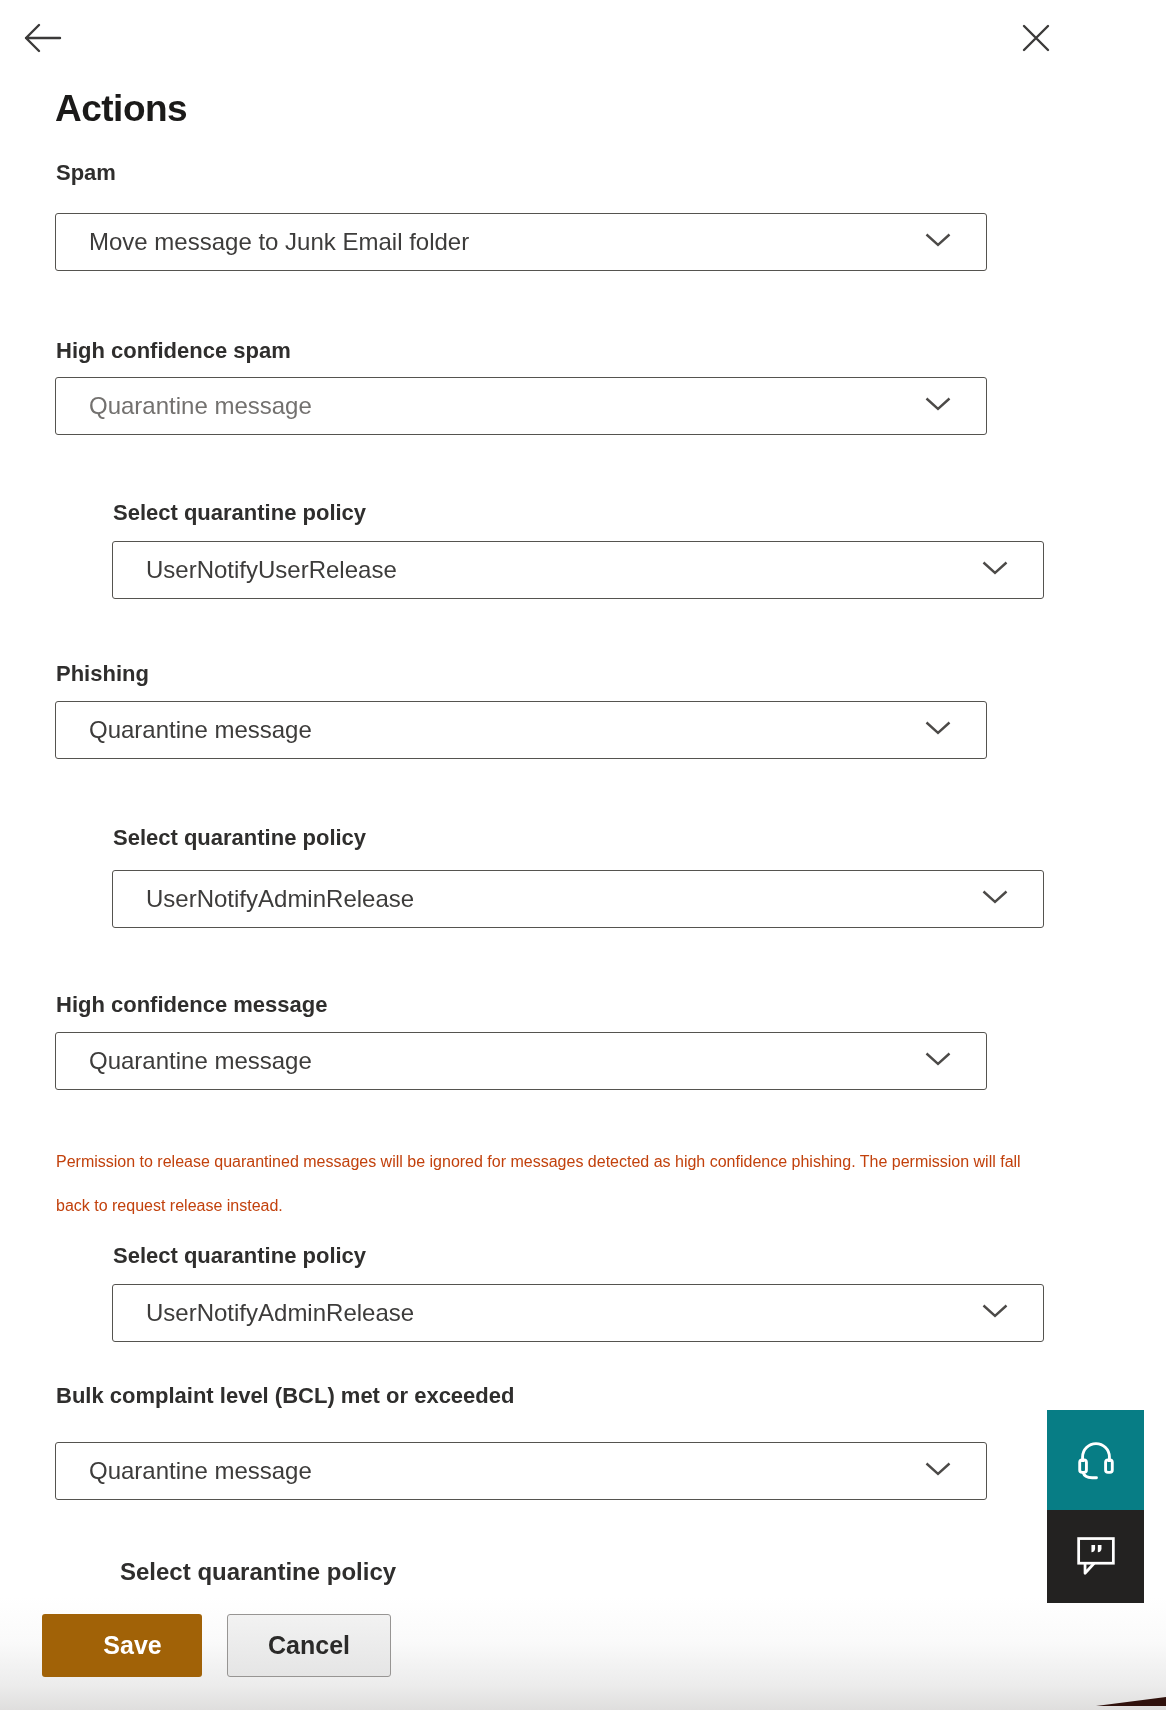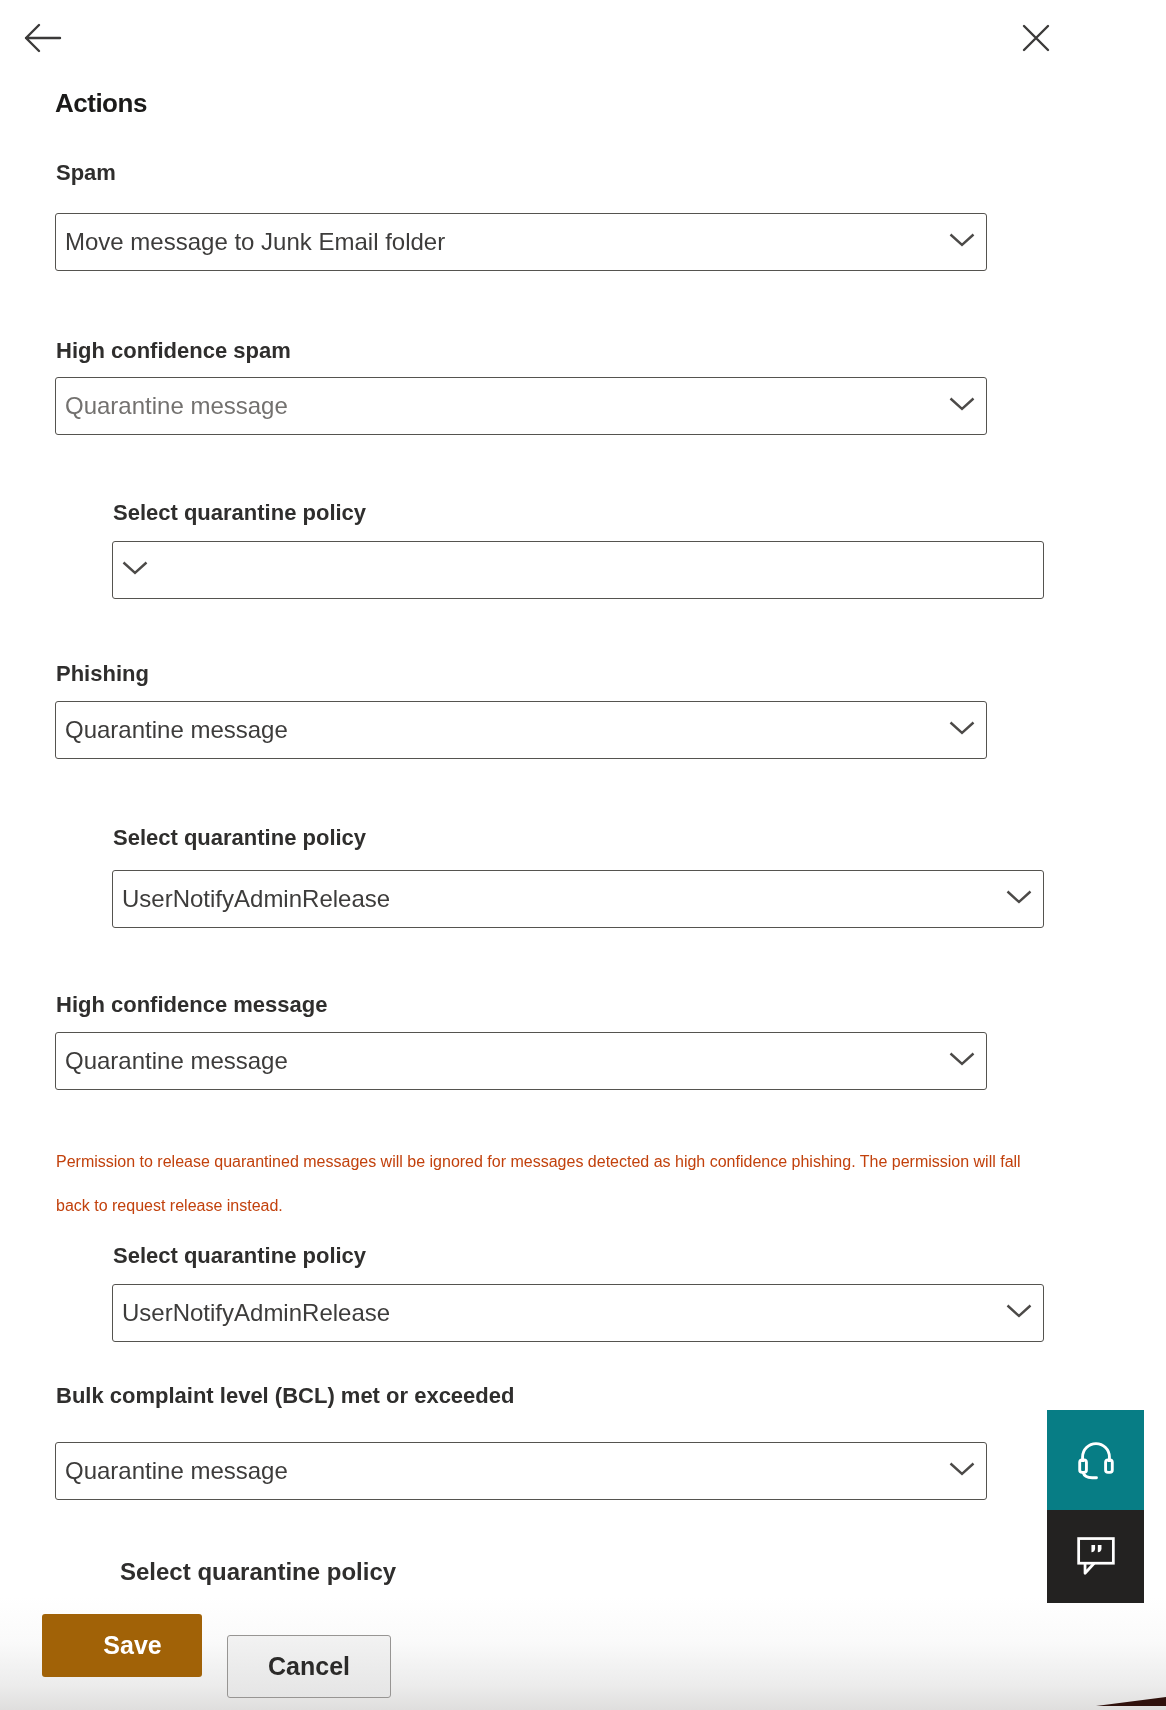--- a/index.html
+++ b/index.html
@@ -2,40 +2,40 @@
 <html><head>
 <meta charset="utf-8">
 <style>
   html,body{margin:0;padding:0;}
   body{
     width:1166px;height:1710px;position:relative;background:#ffffff;
     font-family:"Liberation Sans","DejaVu Sans",sans-serif;overflow:hidden;
   }
   .abs{position:absolute;}
   .icon-btn{display:flex;align-items:center;justify-content:center;background:transparent;border:none;cursor:pointer;}
-  .page-title{font-size:26px;font-weight:700;color:#1b1a19;letter-spacing:-0.5px;}
+  .page-title{font-size:37px;font-weight:700;color:#1b1a19;letter-spacing:-0.5px;}
   .field-label{font-size:22px;font-weight:600;color:#2f2e2d;white-space:nowrap;}
   .dropdown{
     box-sizing:border-box;height:58px;border:1.5px solid #55534f;border-radius:3px;
-    background:#ffffff;display:flex;align-items:center;padding:0 9px;cursor:pointer;
+    background:#ffffff;display:flex;align-items:center;padding:0 33px;cursor:pointer;
   }
   .dd-text{font-size:24px;color:#3d3c3b;flex:1 1 auto;white-space:nowrap;overflow:hidden;}
   .dd-text.muted{color:#73716f;}
   .chev{flex:0 0 auto;margin-right:2px;}
   .note{font-size:16px;line-height:44px;color:#c2410c;}
   .footer-fade{
     left:0;top:1586px;width:1166px;height:124px;z-index:5;
     background:linear-gradient(180deg,rgba(255,255,255,0) 0%,#ffffff 9%,#fafafa 45%,#ececec 80%,#dfdedd 100%);
   }
   .btn{
     box-sizing:border-box;z-index:6;border-radius:3px;display:flex;align-items:center;justify-content:center;
     font-size:25px;font-weight:600;cursor:pointer;border:none;
   }
   .btn-primary{background:#a16207;color:#ffffff;padding-left:27px;}
-  .btn-default{background:linear-gradient(180deg,#f2f2f2,#e5e5e5);color:#2b2a29;border:1.5px solid #979593;margin-top:21px;}
+  .btn-default{background:linear-gradient(180deg,#f2f2f2,#e5e5e5);color:#2b2a29;border:1.5px solid #979593;}
   .side-btn{z-index:7;display:flex;align-items:center;justify-content:center;cursor:pointer;border:none;}
   .clip-label{z-index:1;}
 </style>
 </head>
 <body>
 
 <button class="abs icon-btn" style="left:16px;top:14px;width:52px;height:50px;">
   <span>
     <svg width="40" height="32" viewBox="0 0 40 32">
         <path d="M38 16 H4 M17 3 L4 16 L17 29" stroke="#3b3a39" stroke-width="2.4" fill="none" stroke-linecap="round" stroke-linejoin="round"></path>
@@ -63,20 +63,21 @@
 <div class="abs field-label" style="left:56px;top:338px;">High confidence spam</div>
 <div class="abs dropdown" style="left:55px;top:377px;width:932px;">
   <span class="dd-text muted">Quarantine message</span>
   <span class="chev"><svg width="26" height="14" viewBox="0 0 26 14">
         <path d="M1.5 1.5 L13 12 L24.5 1.5" fill="none" stroke="#4c4a48" stroke-width="2.4"></path>
       </svg></span>
 </div>
 
 <div class="abs field-label" style="left:113px;top:500px;">Select quarantine policy</div>
 <div class="abs dropdown" style="left:112px;top:541px;width:932px;">
+  <span class="dd-text">UserNotifyUserRelease</span>
   <span class="chev"><svg width="26" height="14" viewBox="0 0 26 14">
         <path d="M1.5 1.5 L13 12 L24.5 1.5" fill="none" stroke="#4c4a48" stroke-width="2.4"></path>
       </svg></span>
 </div>
 
 <div class="abs field-label" style="left:56px;top:661px;">Phishing</div>
 <div class="abs dropdown" style="left:55px;top:701px;width:932px;">
   <span class="dd-text">Quarantine message</span>
   <span class="chev"><svg width="26" height="14" viewBox="0 0 26 14">
         <path d="M1.5 1.5 L13 12 L24.5 1.5" fill="none" stroke="#4c4a48" stroke-width="2.4"></path>

